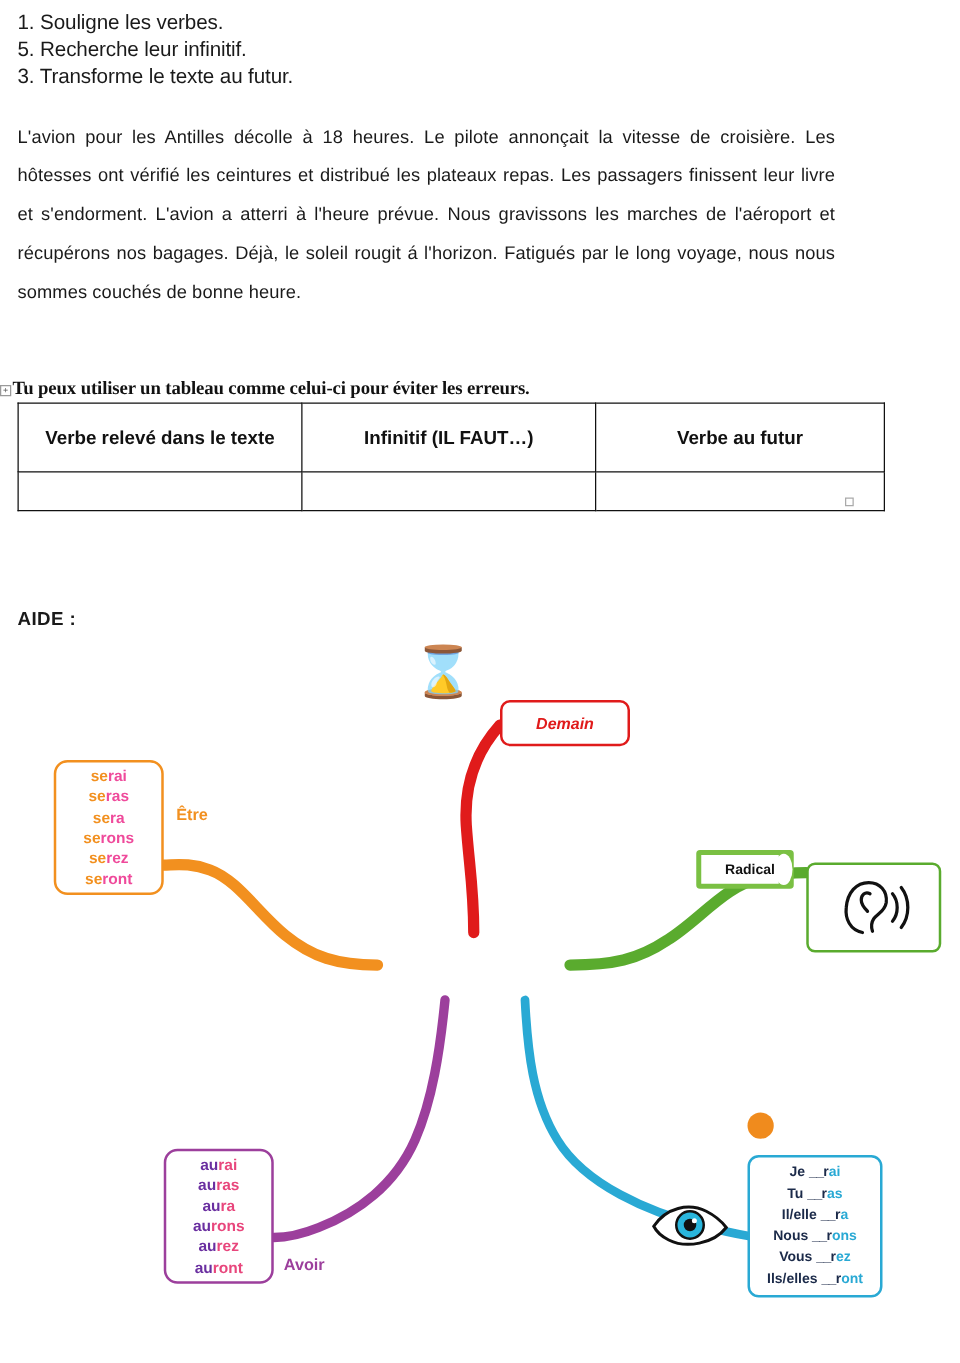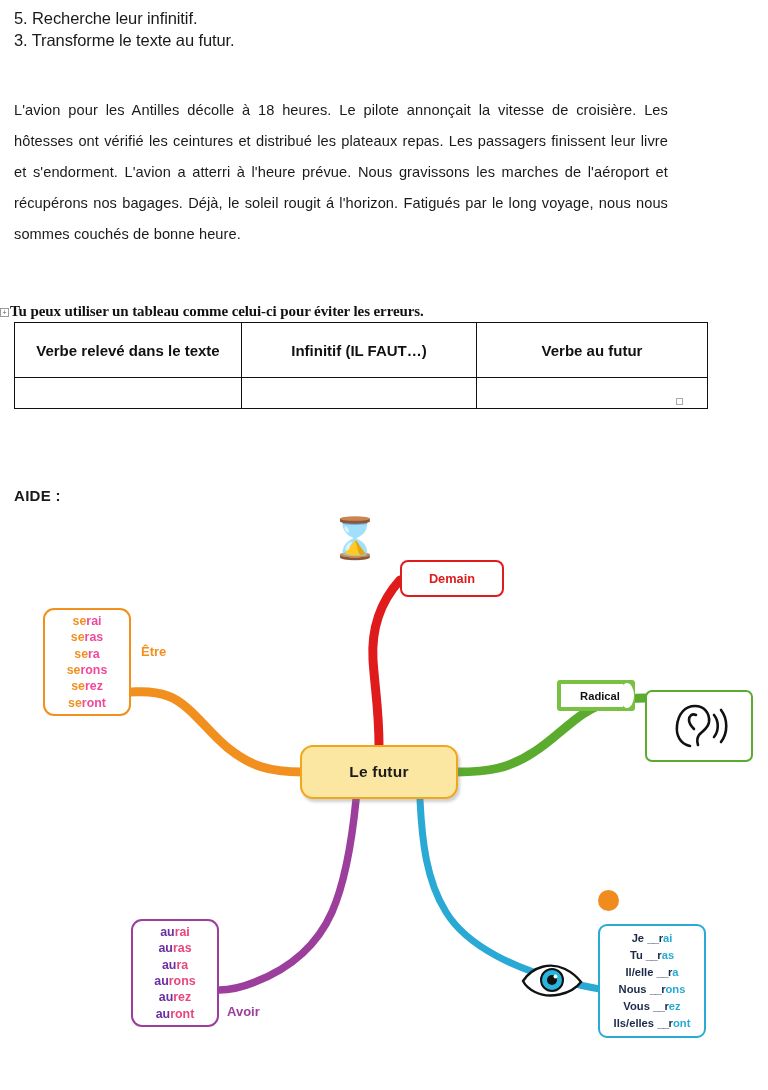--- a/index.html
+++ b/index.html
@@ -212,20 +212,21 @@
     left: 400px;
     top: 60px;
     width: 104px;
     height: 37px;
     border: 2.4px solid #e01b1b;
     border-radius: 8px;
     background: #ffffff;
     display: flex;
     align-items: center;
     justify-content: center;
+    font-style: italic;
   }
   .demain-box span {
     font-size: 12.8px;
     font-weight: bold;
     color: #e01b1b;
   }
   .radical-box {
     left: 557px;
     top: 180px;
     width: 78px;
@@ -355,20 +356,21 @@
   
   .c-orange { color: #f2901f; }
   .c-pink   { color: #ef4a9b; }
   .c-purple { color: #6a2fa0; }
   .c-magenta{ color: #e8467c; }
 </style>
 </head>
 <body>
 
 <div class="instructions">
+  <div class="instruction-line">1. Souligne les verbes.</div>
   <div class="instruction-line">5. Recherche leur infinitif.</div>
   <div class="instruction-line">3. Transforme le texte au futur.</div>
 </div>
 
 <div class="passage">L'avion pour les Antilles décolle à 18 heures. Le pilote annonçait la vitesse de croisière. Les hôtesses ont vérifié les ceintures et distribué les plateaux repas. Les passagers finissent leur livre et s'endorment. L'avion a atterri à l'heure prévue. Nous gravissons les marches de l'aéroport et récupérons nos bagages. Déjà, le soleil rougit á l'horizon. Fatigués par le long voyage, nous nous sommes couchés de bonne heure.</div>
 
 <div class="table-handle">+</div>
 <div class="table-intro">Tu peux utiliser un tableau comme celui-ci pour éviter les erreurs.</div>
 
 <div class="verb-table-wrap">
@@ -463,17 +465,14 @@
 
   <div class="node endings-box">
     <div class="row">Je <span class="blank">__</span><span class="rr">r</span><span class="suffix">ai</span></div>
     <div class="row">Tu <span class="blank">__</span><span class="rr">r</span><span class="suffix">as</span></div>
     <div class="row">Il/elle <span class="blank">__</span><span class="rr">r</span><span class="suffix">a</span></div>
     <div class="row">Nous <span class="blank">__</span><span class="rr">r</span><span class="suffix">ons</span></div>
     <div class="row">Vous <span class="blank">__</span><span class="rr">r</span><span class="suffix">ez</span></div>
     <div class="row">Ils/elles <span class="blank">__</span><span class="rr">r</span><span class="suffix">ont</span></div>
   </div>
 
-  <div class="node center-node">
-    <span>Le futur</span>
-  </div>
 
 </div>
 
 </body></html>

